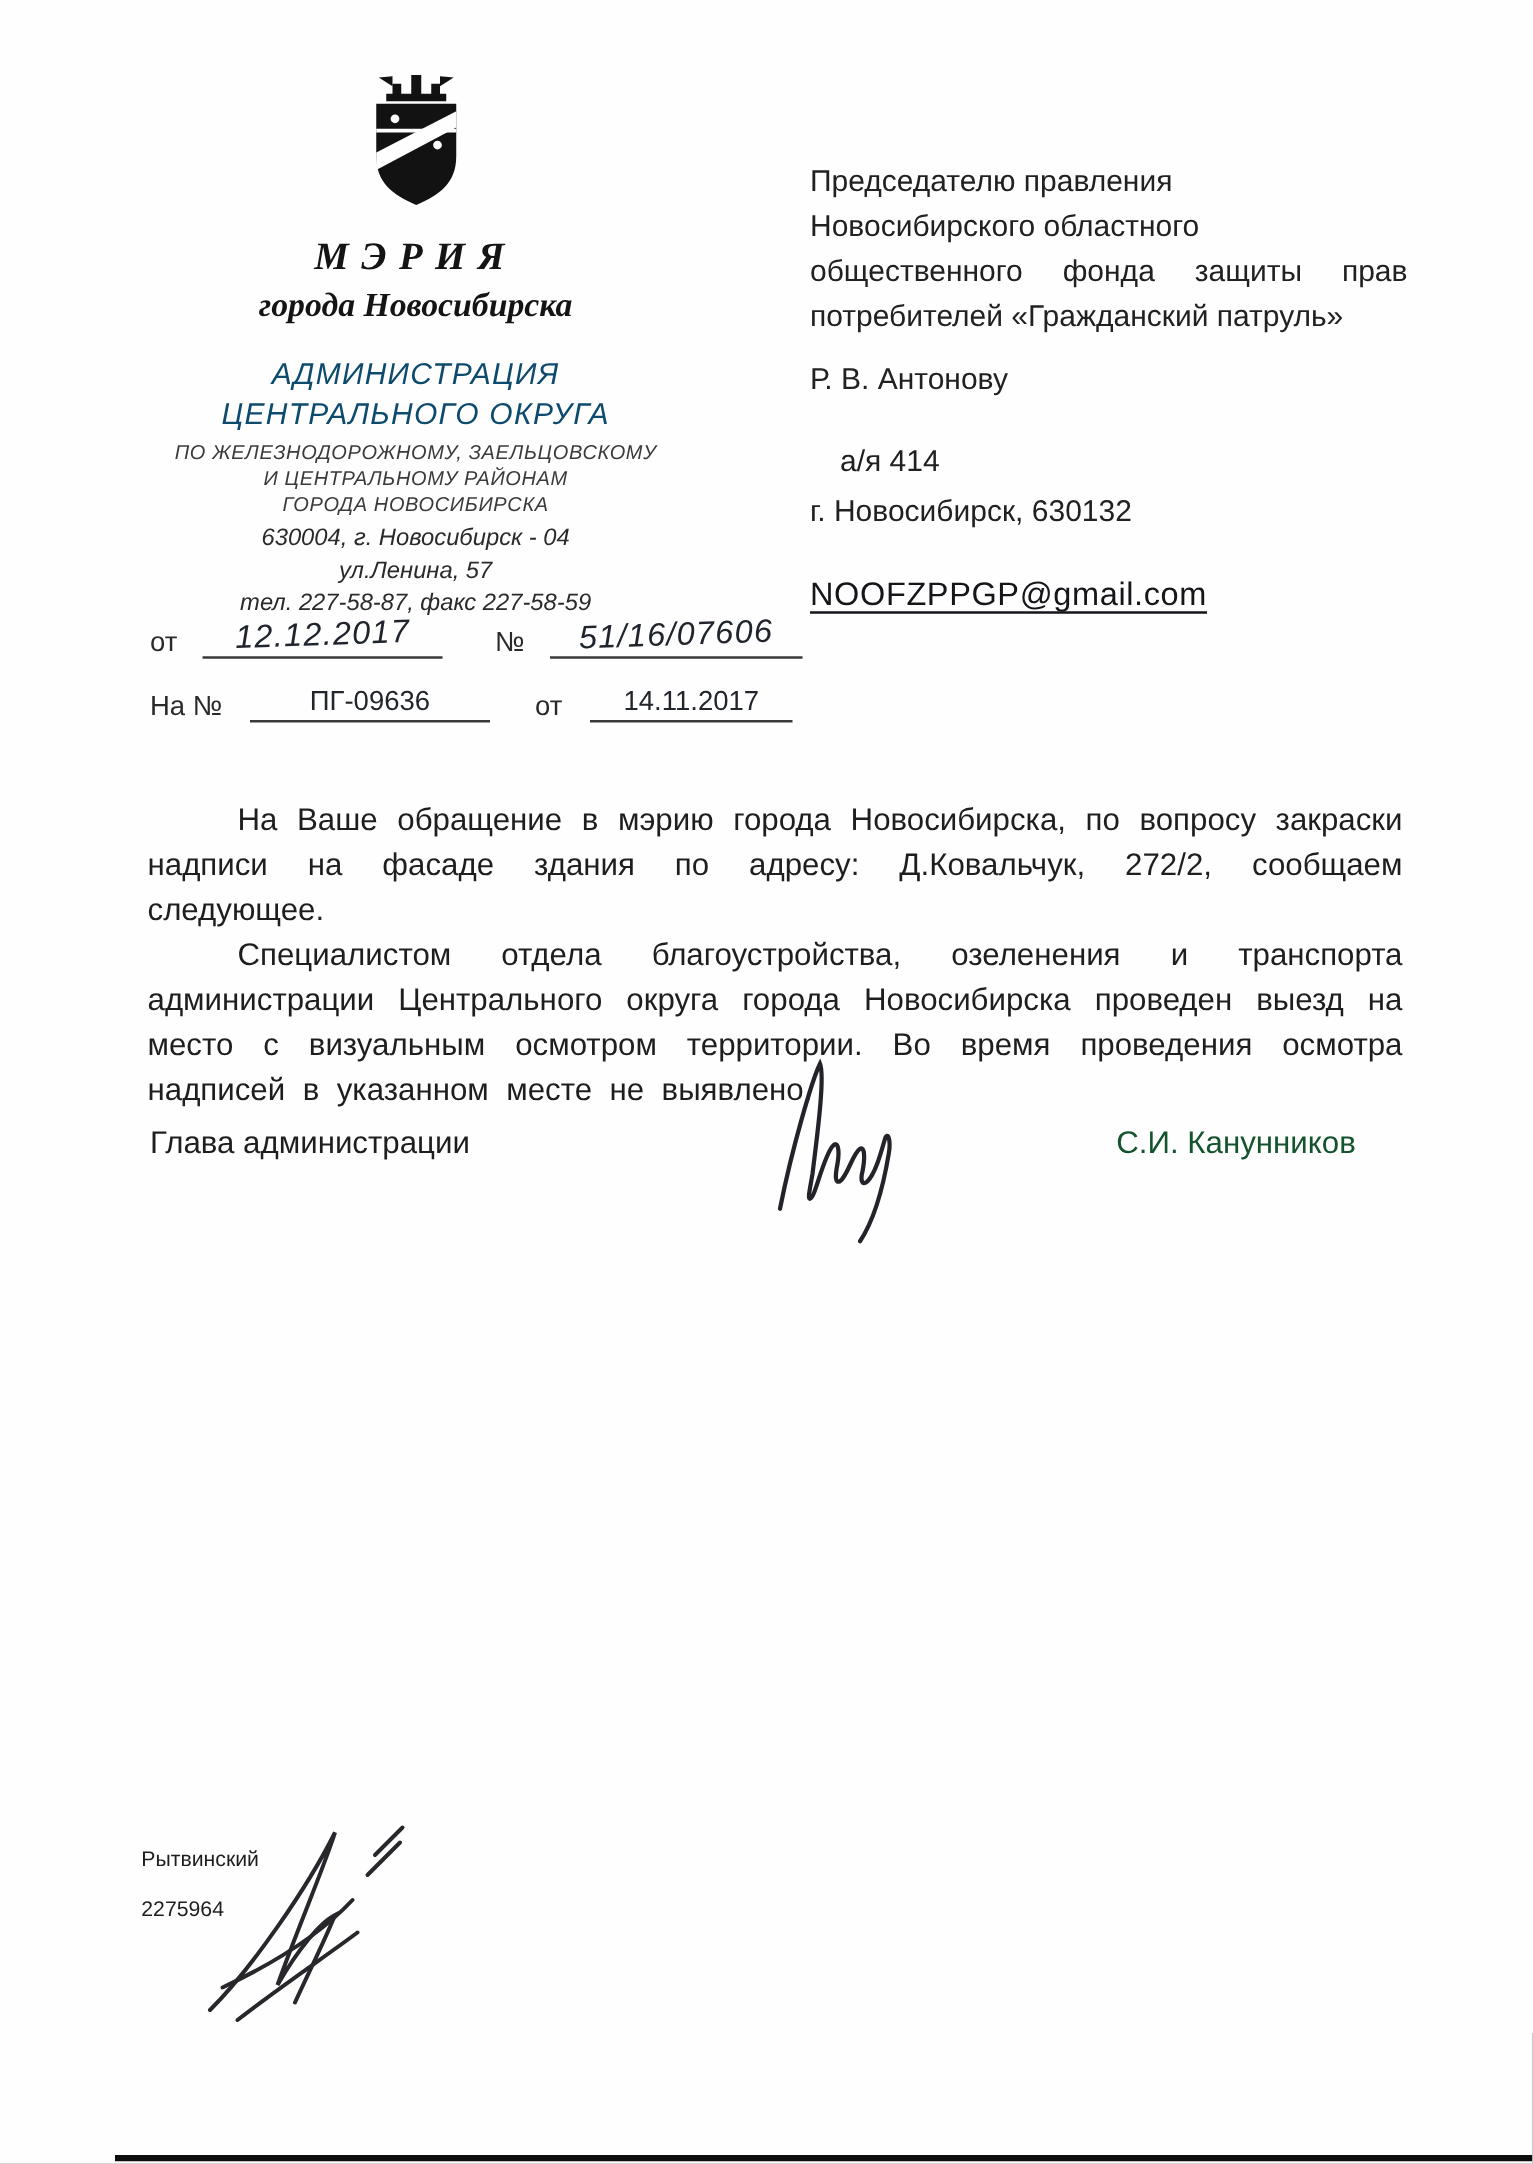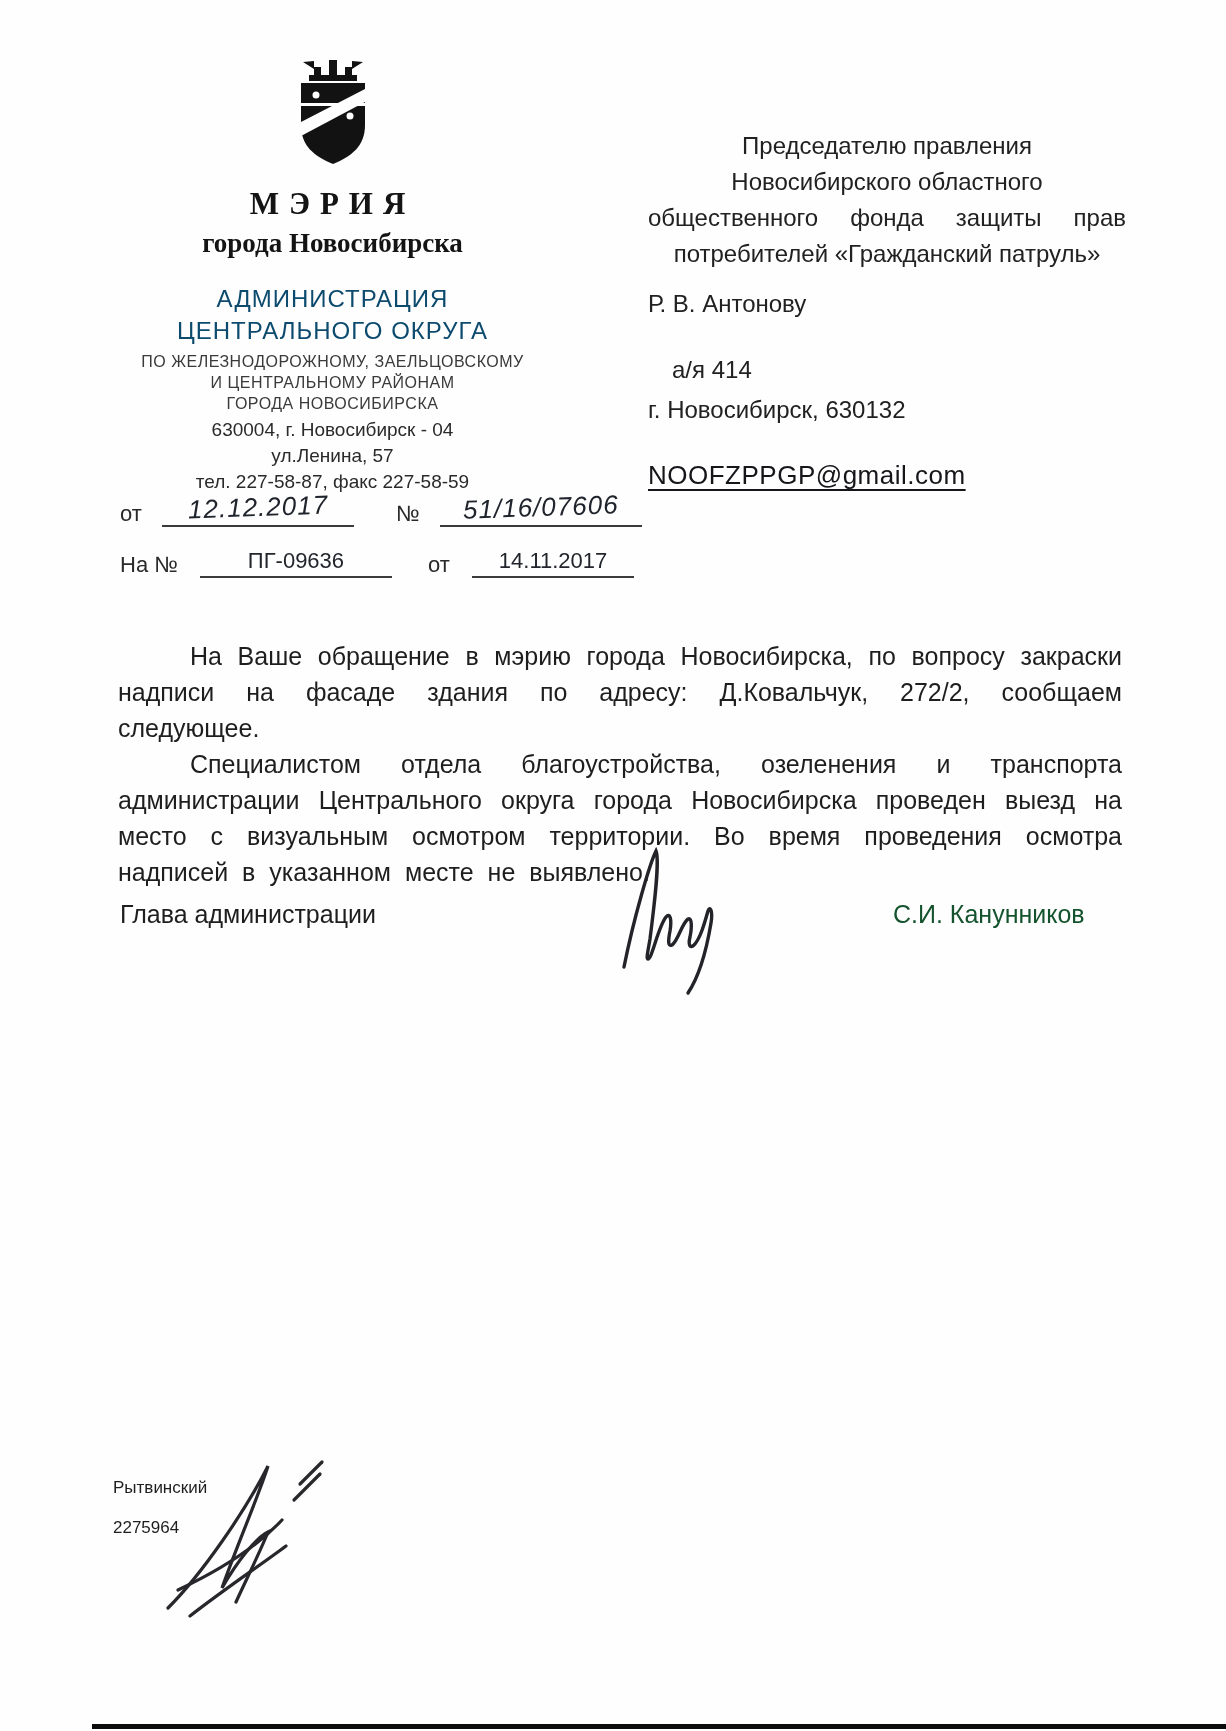--- a/index.html
+++ b/index.html
@@ -9,20 +9,21 @@
     margin:0 auto;
     background:#fefefe;
     overflow:hidden;
     font-family:"Liberation Sans", sans-serif;
     color:#1c1c1c;
   }
   
   .letterhead{
     position:absolute;left:95px;top:58px;width:475px;
     text-align:center;
+    font-style:italic;
   }
   .crest{display:block;margin:0 auto 14px auto;}
   .org1{
     font-family:"Liberation Serif", serif;
     font-weight:bold;font-size:31px;letter-spacing:10px;
     margin-top:6px;color:#141414;
   }
   .org2{
     font-family:"Liberation Serif", serif;
     font-weight:bold;font-size:27px;margin-top:6px;color:#141414;
@@ -47,21 +48,21 @@
     font-size:26px;
     letter-spacing:1px;
     color:#20242c;
     transform:rotate(-2deg);
     display:inline-block;
   }
   .typed-ref{font-size:22px;color:#22262c;}
 
   
   .recipient{position:absolute;left:648px;top:128px;width:478px;}
-  .recip-line{font-size:24px;line-height:36px;color:#212121;text-align:center;}
+  .recip-line{font-size:24px;line-height:36px;color:#212121;text-align:left;}
   .recip-line.stretch{text-align:justify;text-align-last:justify;}
   .recip-name{position:absolute;left:648px;top:290px;font-size:24px;color:#212121;}
   .recip-box{position:absolute;left:672px;top:356px;font-size:24px;color:#212121;}
   .recip-city{position:absolute;left:648px;top:396px;font-size:24px;color:#212121;}
   .recip-email{
     position:absolute;left:648px;top:460px;
     font-size:26px;letter-spacing:.5px;color:#15151a;
     text-decoration:underline;text-underline-offset:5px;
   }
 

